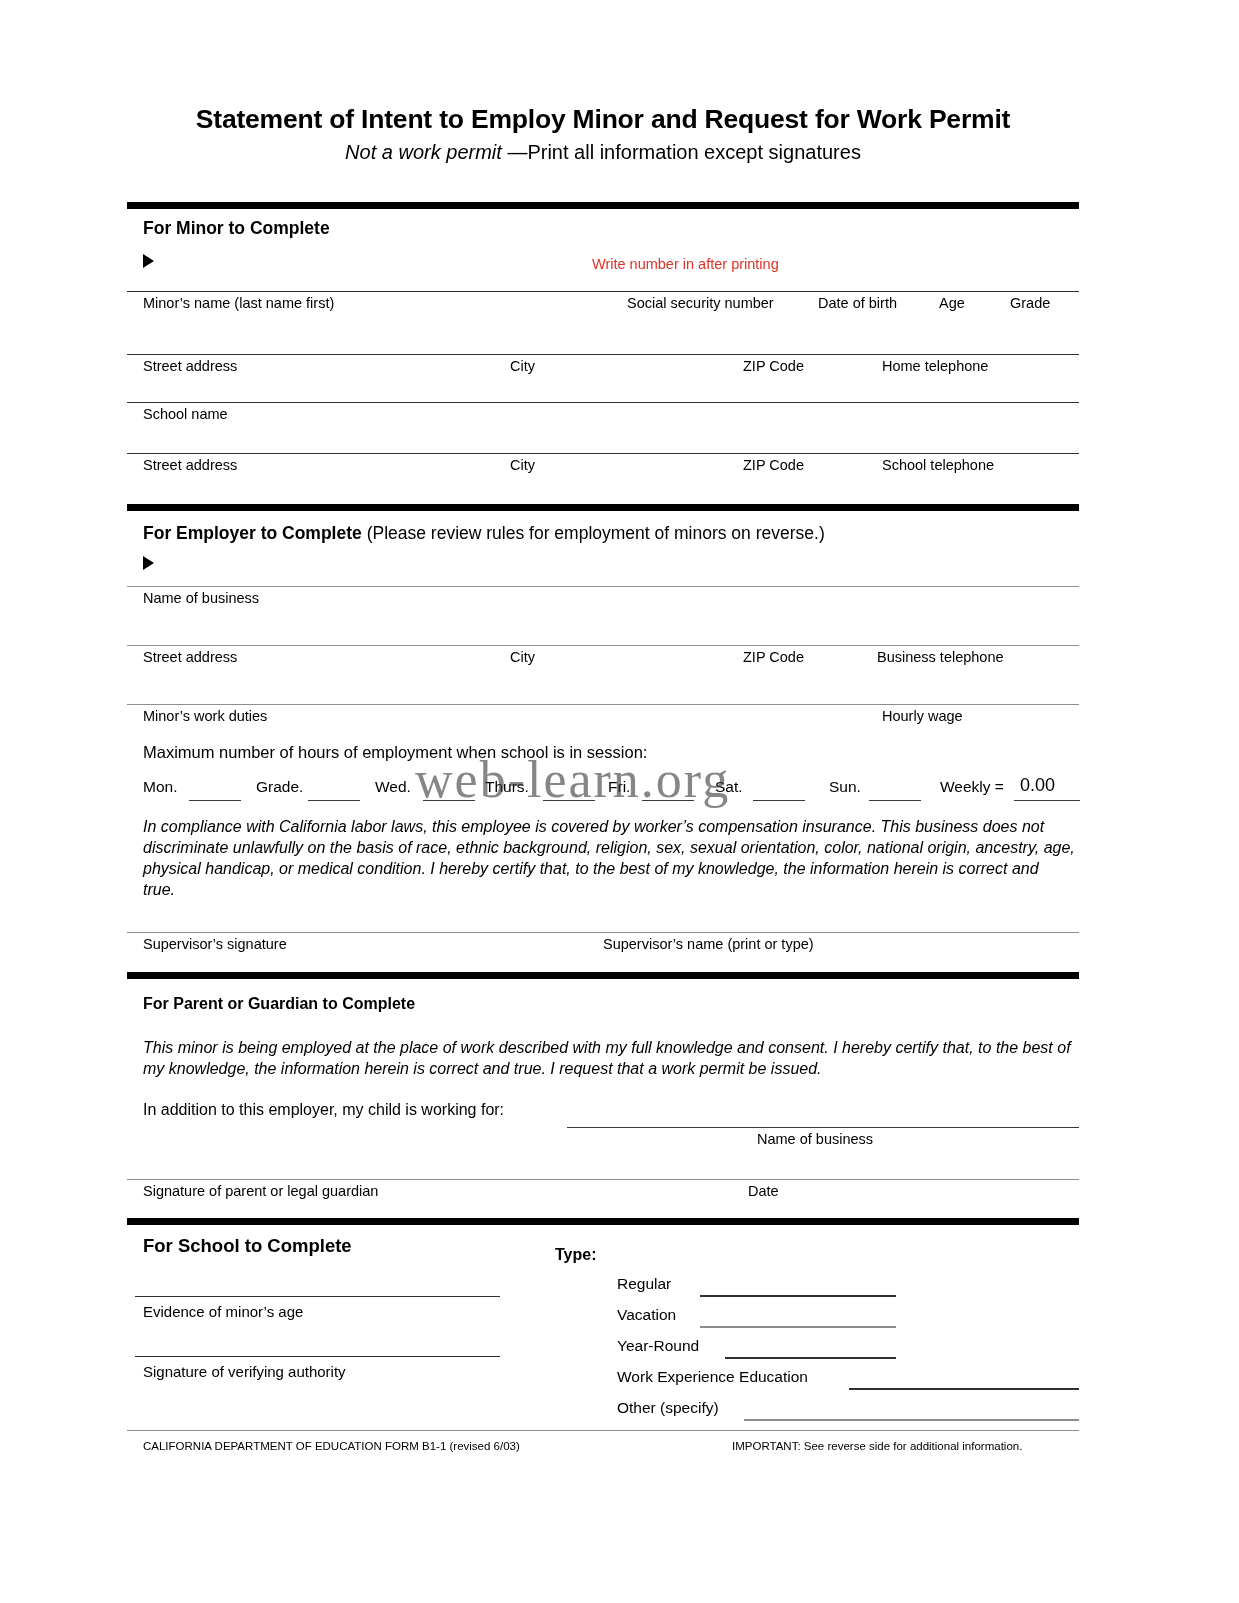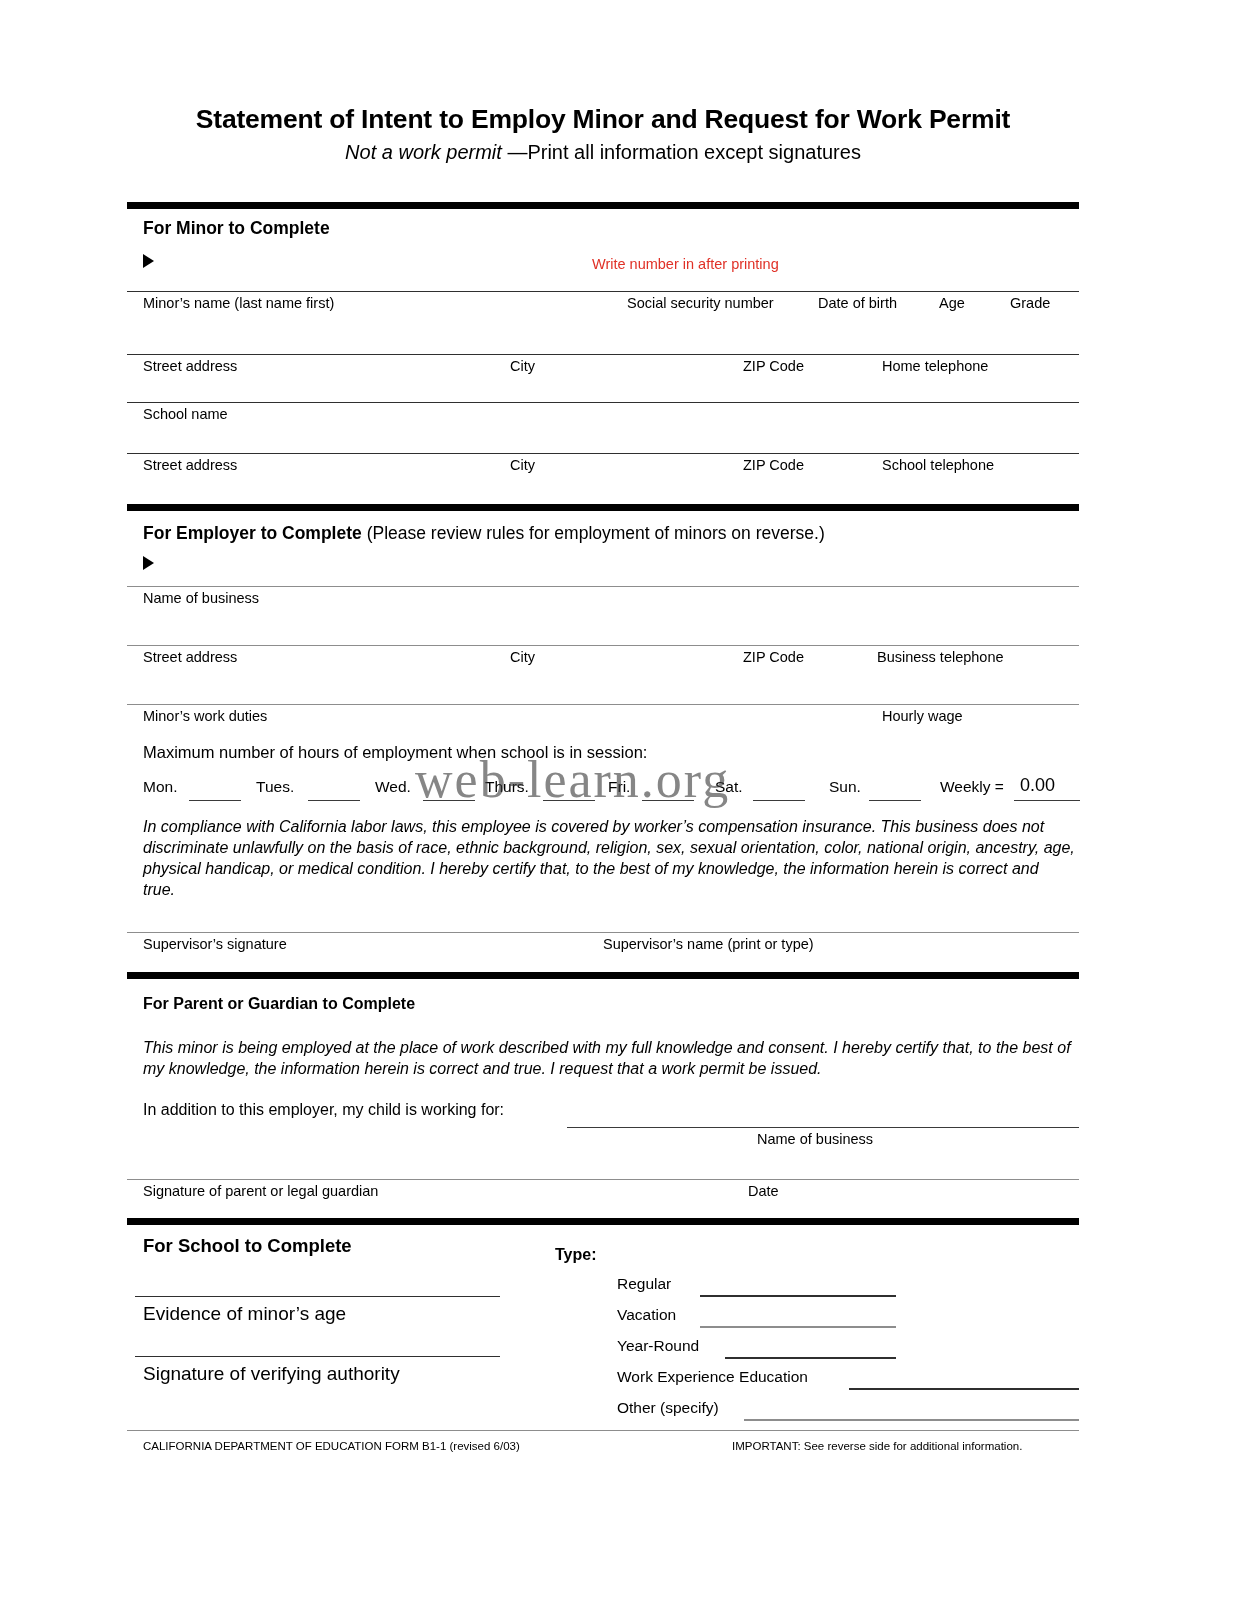--- a/index.html
+++ b/index.html
@@ -142,21 +142,21 @@
     left: 428px;
     top: 21px;
   }
   .sch-line {
     position: absolute;
     height: 1px;
     background: #3a3a3a;
   }
   .sch-lbl {
     position: absolute;
-    font-size: 19px;
+    font-size: 15px;
   }
   .type-opt {
     position: absolute;
     font-size: 15.5px;
   }
   .type-line {
     position: absolute;
     height: 2px;
   }
 
@@ -267,21 +267,21 @@
     </div>
 
     <div style="height:14px"></div>
     <div class="hours-title">Maximum number of hours of employment when school is in session:</div>
     <div style="height:16px"></div>
 
     <div class="days-row">
       <span class="day-lbl" style="left:16px">Mon.</span>
       <span class="day-line" style="left:62px;width:52px"></span>
 
-      <span class="day-lbl" style="left:129px">Tues.</span>
+      <span class="day-lbl" style="left:129px">Grade.</span>
       <span class="day-line" style="left:181px;width:52px"></span>
 
       <span class="day-lbl" style="left:248px">Wed.</span>
       <span class="day-line" style="left:296px;width:52px"></span>
 
       <span class="day-lbl" style="left:358px">Thurs.</span>
       <span class="day-line" style="left:416px;width:52px"></span>
 
       <span class="day-lbl" style="left:481px">Fri.</span>
       <span class="day-line" style="left:515px;width:52px"></span>

